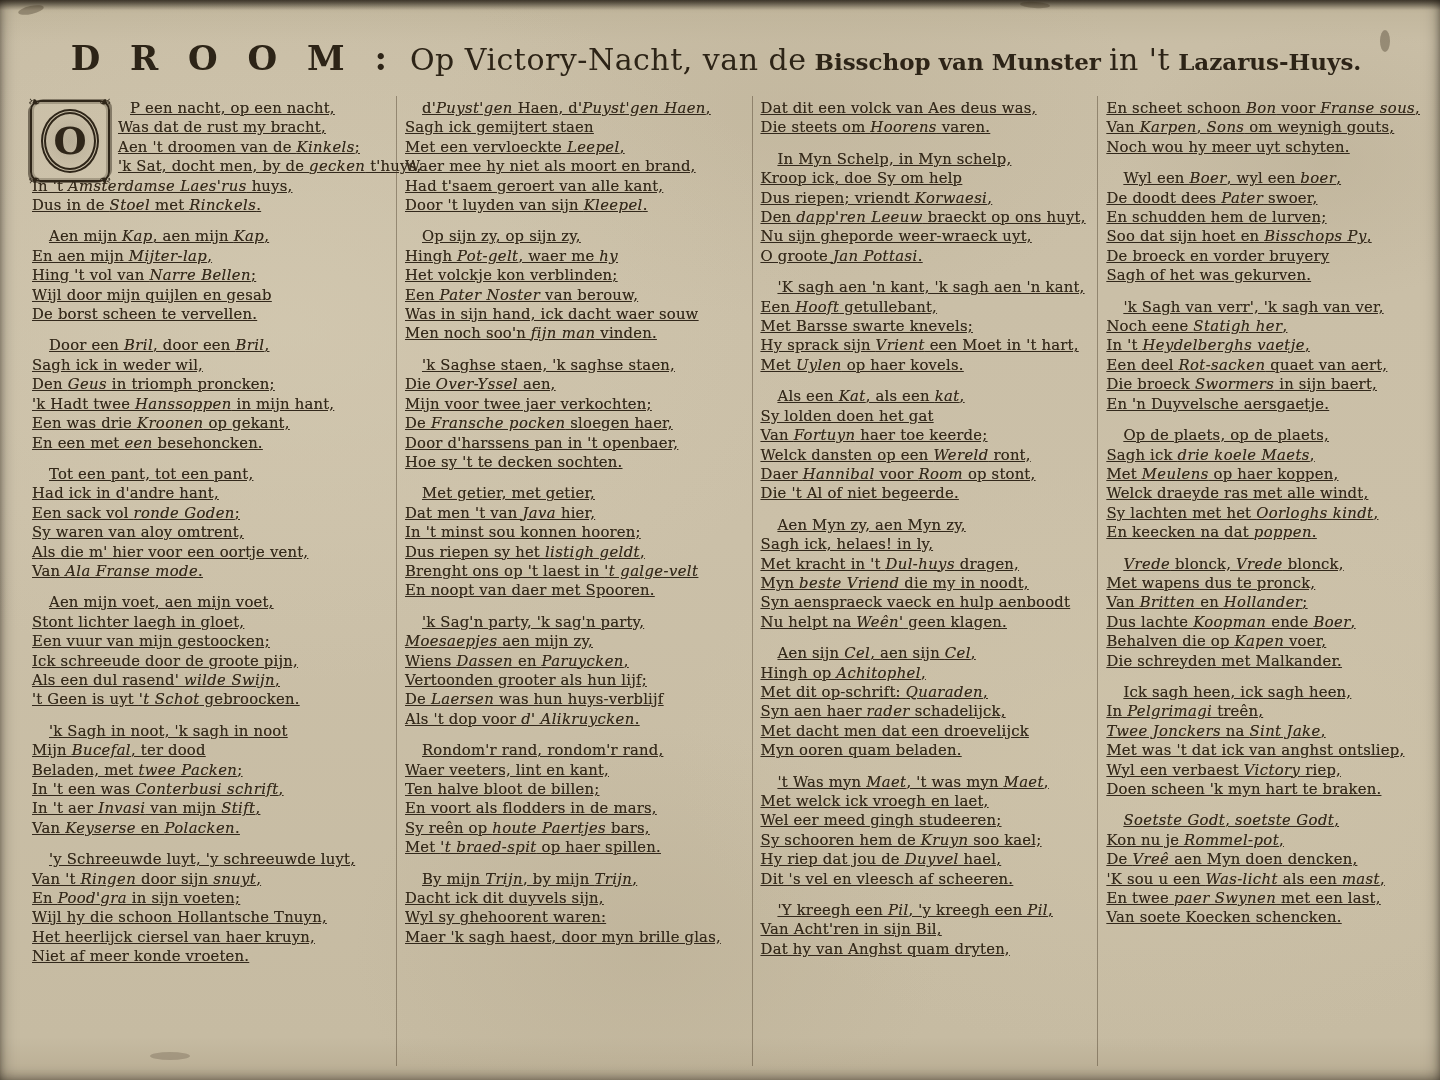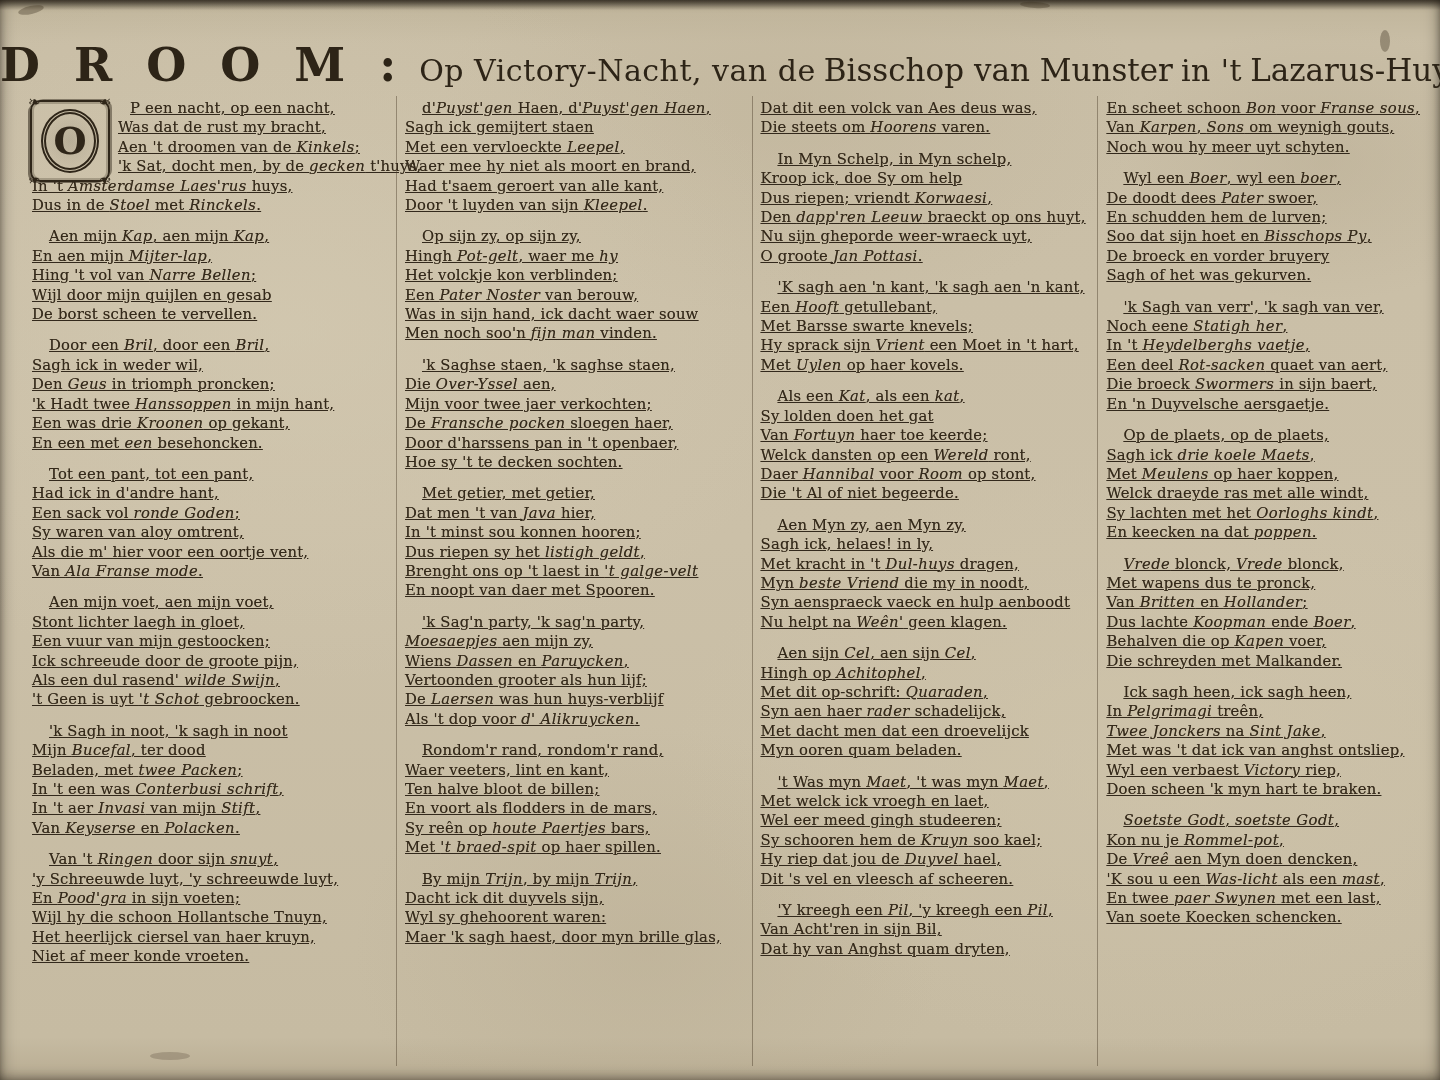--- a/index.html
+++ b/index.html
@@ -28,23 +28,23 @@
   .s1{left:18px;top:6px;width:26px;height:8px;transform:rotate(-12deg);}
   .s2{left:1020px;top:2px;width:30px;height:6px;transform:rotate(4deg);}
   .s3{left:1380px;top:30px;width:10px;height:22px;}
   .s4{left:150px;top:1052px;width:40px;height:8px;background:rgba(58,46,30,.22);}
 
   .title{
     position:absolute;left:0;top:38px;width:100%;
     text-align:center;white-space:nowrap;
   }
   .tseg{display:inline-block;vertical-align:baseline;color:#2d2417;}
-  .tseg.caps{font-size:46px;font-weight:700;letter-spacing:9px;margin-right:14px;}
+  .tseg.caps{font-size:34px;font-weight:700;letter-spacing:9px;margin-right:14px;}
   .tseg.italic{font-size:30px;margin-right:8px;letter-spacing:.5px;}
-  .tseg.roman{font-size:31px;font-weight:400;margin-right:8px;}
+  .tseg.roman{font-size:23px;font-weight:700;margin-right:8px;}
 
   .columns{
     position:absolute;left:22px;top:96px;right:14px;bottom:14px;
     display:flex;flex-direction:row;align-items:stretch;
   }
   .col{position:relative;padding:2px 6px 0 10px;}
   .col-1{width:358px;}
   .col-2{width:352px;}
   .col-3{width:342px;}
   .col-4{width:318px;}
@@ -150,22 +150,22 @@
         </div>
         <div class="stanza">
           <div class="line"><span>'k Sagh in noot, 'k sagh in noot</span></div>
           <div class="line"><span>Mijn </span><i>Bucefal</i><span>, ter dood</span></div>
           <div class="line"><span>Beladen, met </span><i>twee Packen</i><span>;</span></div>
           <div class="line"><span>In 't een was </span><i>Conterbusi schrift</i><span>,</span></div>
           <div class="line"><span>In 't aer </span><i>Invasi</i><span> van mijn </span><i>Stift</i><span>,</span></div>
           <div class="line"><span>Van </span><i>Keyserse</i><span> en </span><i>Polacken</i><span>.</span></div>
         </div>
         <div class="stanza">
+          <div class="line"><span>'y Schreeuwde luyt, 'y schreeuwde luyt,</span></div>
           <div class="line"><span>Van 't </span><i>Ringen</i><span> door sijn </span><i>snuyt</i><span>,</span></div>
-          <div class="line"><span>'y Schreeuwde luyt, 'y schreeuwde luyt,</span></div>
           <div class="line"><span>En </span><i>Pood'gra</i><span> in sijn voeten;</span></div>
           <div class="line"><span>Wijl hy die schoon Hollantsche Tnuyn,</span></div>
           <div class="line"><span>Het heerlijck ciersel van haer kruyn,</span></div>
           <div class="line"><span>Niet af meer konde vroeten.</span></div>
         </div>
       </div>
     <div class="col col-2">
         <div class="stanza">
           <div class="line"><span>d'</span><i>Puyst'gen</i><span> Haen, d'</span><i>Puyst'gen Haen</i><span>,</span></div>
           <div class="line"><span>Sagh ick gemijtert staen</span></div>

